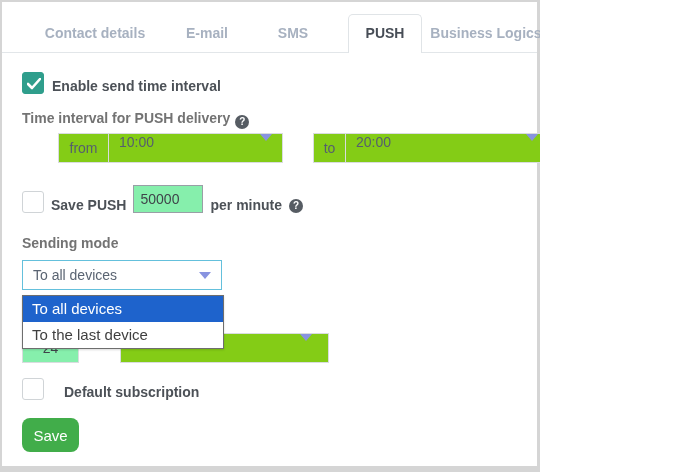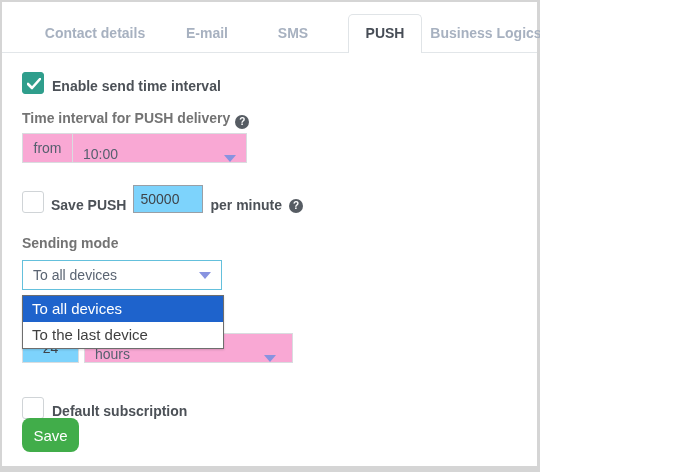--- a/index.html
+++ b/index.html
@@ -22,28 +22,28 @@
 
   .abs { position:absolute; }
   .row { display:flex; align-items:flex-end; }
 
   .section-label { font-size:14px; font-weight:bold; color:#737373; }
   .help { display:inline-block; width:14px; height:14px; border-radius:50%; background:#565c63;
           color:#fff; font-size:10px; font-weight:bold; line-height:14px; text-align:center;
           vertical-align:-2px; margin-left:5px; }
 
   
-  .group { position:absolute; height:30px; border:1px solid #d9dcdf; background:#f9a8d4; display:flex; }
+  .group { position:absolute; height:30px; border:1px solid #d9dcdf; background:#84cc16; display:flex;margin-left:36px; }
   .group .glabel { border-right:1px solid #d9dcdf; display:flex; align-items:center; justify-content:center;
                    font-size:14px; color:#555f6e; flex:none; }
-  .group .gvalue { display:flex; align-items:flex-end; padding:0 10px; font-size:14px; color:#555f6e; flex:1; }
+  .group .gvalue { display:flex; align-items:flex-start; padding:0 10px; font-size:14px; color:#555f6e; flex:1; }
   .chev { width:0; height:0; border-left:6px solid transparent; border-right:6px solid transparent;
           border-top:7px solid #8893e0; margin-left:auto; flex:none; }
 
-  .txt-input { height:28px; border:1px solid #999fa6; background:#7dd3fc; font-size:14px; color:#3f444a;
+  .txt-input { height:28px; border:1px solid #999fa6; background:#86efac; font-size:14px; color:#3f444a;
                padding:0 6px; font-family:inherit; }
 
   
   .sel-focus { position:absolute; left:20px; top:258px; width:200px; height:30px; border:1px solid #64c0dc;
                background:#fff; display:flex; align-items:center; padding:0 10px; font-size:14px; color:#5a6472; }
   .dropdown { position:absolute; left:20px; top:293px; width:202px; background:#fff;
               border:1px solid #6e6e6e; z-index:10; box-shadow:0 1px 2px rgba(0,0,0,.15); }
   .opt { height:26px; line-height:26px; padding-left:9px; font-size:15px; color:#3f3f3f; cursor:pointer; }
   .opt.hl { background:#1e63cc; color:#fff; }
 
@@ -78,20 +78,27 @@
     </div>
 
     <div class="group" style="left:20px; top:131px; width:225px;">
       <div class="glabel" style="width:50px;">from</div>
       <div class="gvalue">
         <span>10:00</span>
         <span class="chev"></span>
       </div>
     </div>
 
+    <div class="group" style="left:275px; top:131px; width:236px;">
+      <div class="glabel" style="width:32px;">to</div>
+      <div class="gvalue">
+        <span>20:00</span>
+        <span class="chev"></span>
+      </div>
+    </div>
 
     <div class="abs row" style="left:20px; top:183px; gap:7px;">
       <div class="cb"></div>
       <span class="cb-label">Save PUSH</span>
       <input class="txt-input" style="width: 70px;" value="50000">
       <span class="cb-label">per minute</span>
       <span class="help" style="margin-left:0;">?</span>
     </div>
 
     <div class="abs section-label" style="left:20px; top:233px;">Sending mode</div>
@@ -107,21 +114,21 @@
     </div>
 
     <input class="abs txt-input" style="left: 20px; top: 331px; width: 57px; height: 30px; border-color: rgb(217, 220, 223); text-align: center;" value="24">
     <div class="group" style="left:82px; top:331px; width:209px;">
       <div class="gvalue" style="padding-right:16px;">
         <span>hours</span>
         <span class="chev"></span>
       </div>
     </div>
 
-    <div class="abs row" style="left:20px; top:376px; gap:8px;margin-top:19px;">
+    <div class="abs row" style="left:20px; top:376px; gap:20px;">
       <div class="cb"></div>
       <span class="cb-label">Default subscription</span>
     </div>
 
     <button class="save-btn">Save</button>
 
   </div>
 </div>
 
 </body></html>

